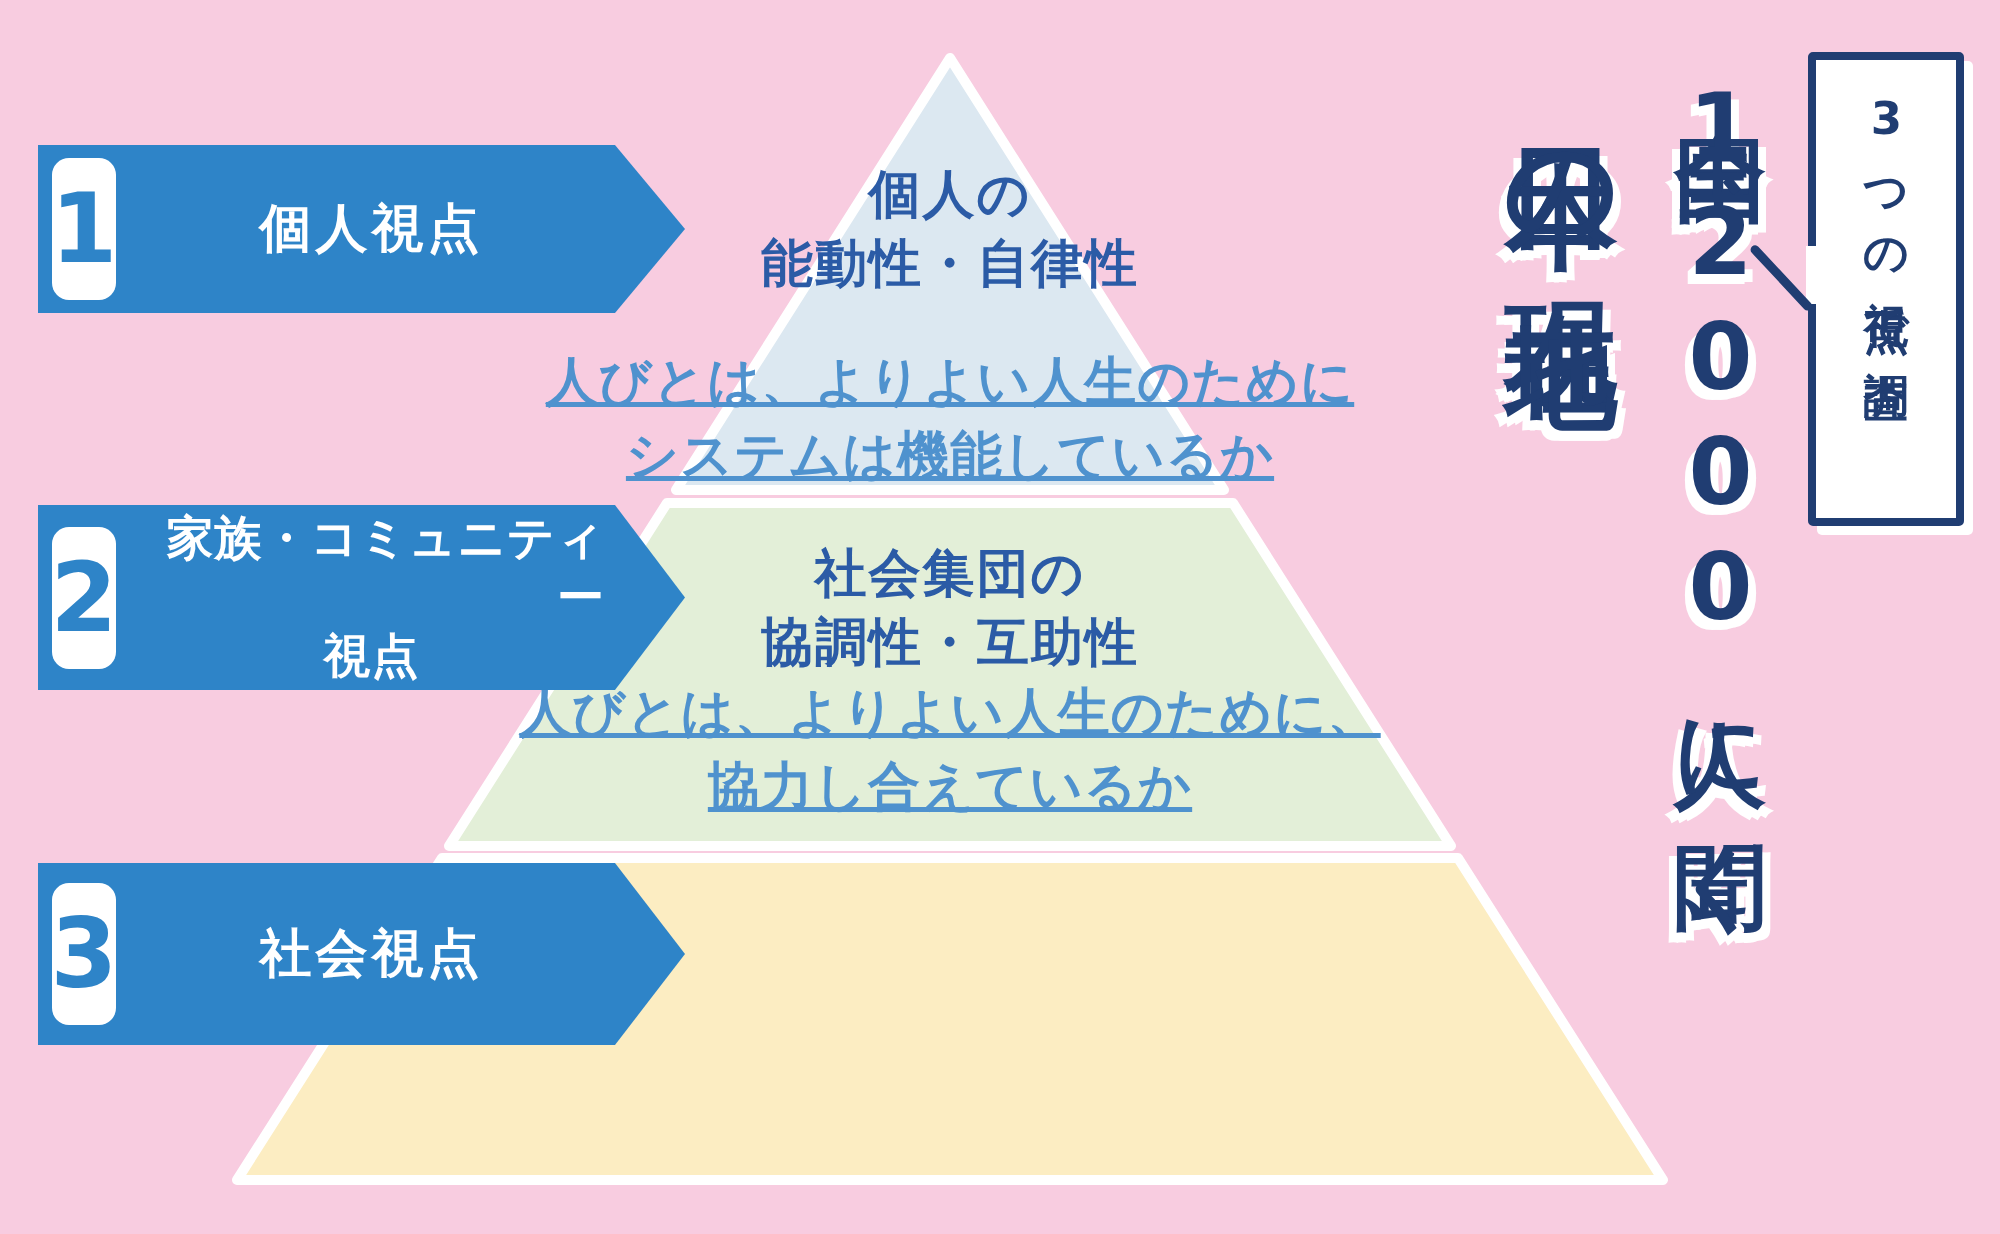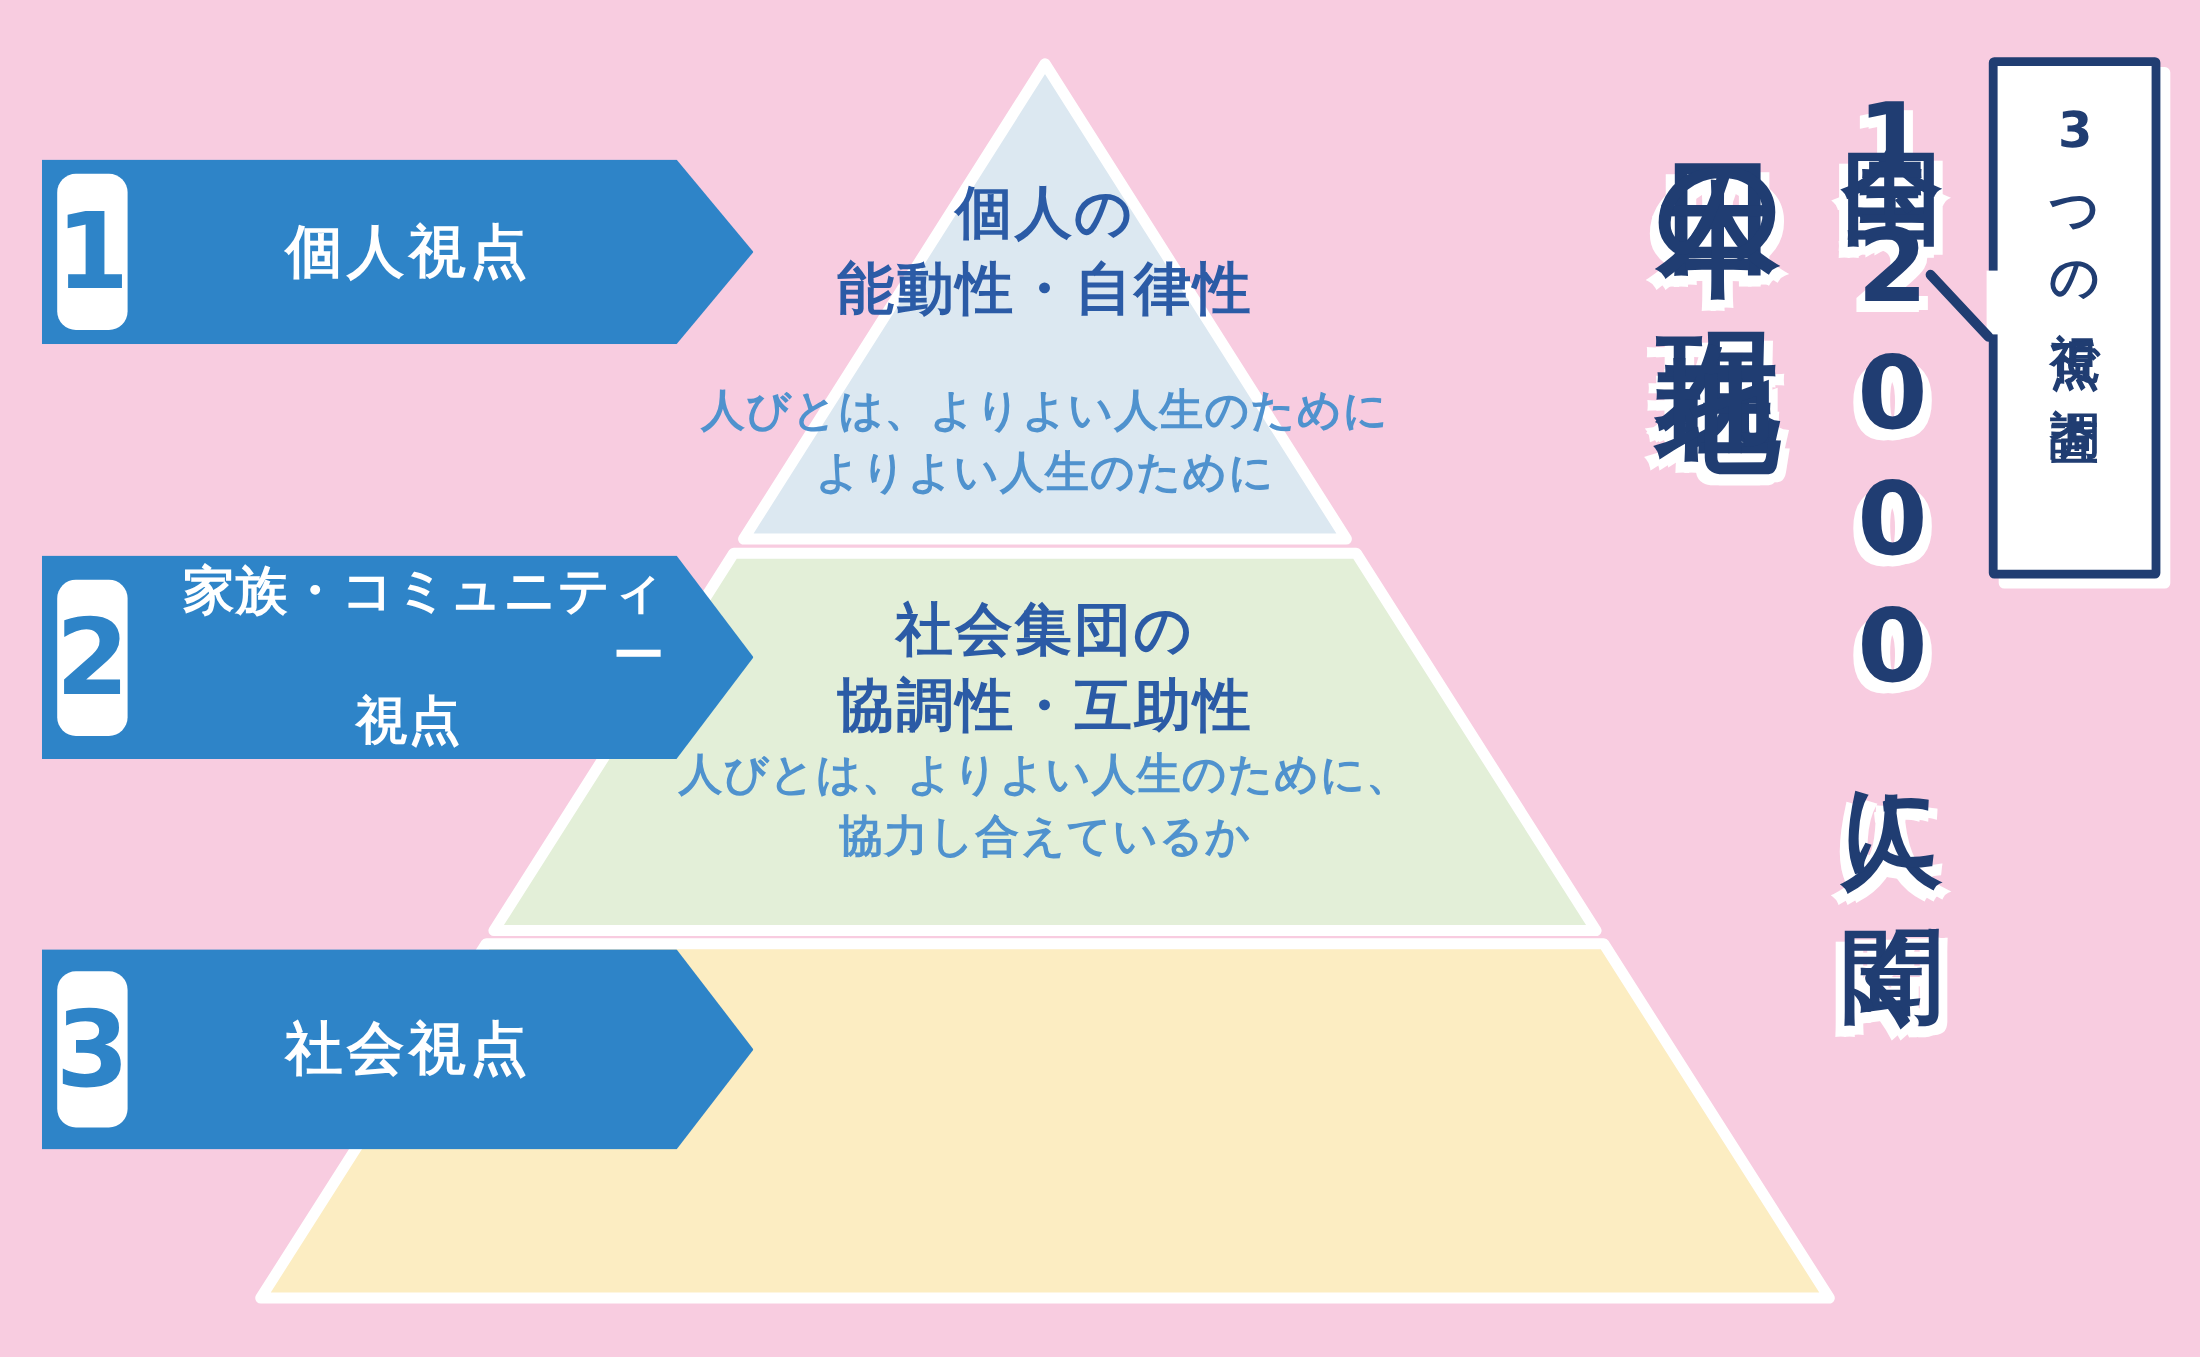--- a/index.html
+++ b/index.html
@@ -13,21 +13,21 @@
   }
   
   .pyramid{position:absolute;left:0;top:0;}
   .pyramid polygon{stroke:#ffffff;stroke-width:10;stroke-linejoin:round;}
   .pyramid .l1{fill:var(--layer1_fill);}
   .pyramid .l2{fill:var(--layer2_fill);}
   .pyramid .l3{fill:var(--layer3_fill);}
   
   .layer-text{position:absolute;left:250px;width:1400px;text-align:center;}
   .layer-title{font-size:52px;line-height:1.32;color:var(--layer_title_blue);letter-spacing:2px;}
-  .layer-sub{font-size:40px;line-height:1.42;color:var(--sub_blue);letter-spacing:1px;}
+  .layer-sub{font-size:52px;line-height:1.42;color:var(--sub_blue);letter-spacing:1px;text-decoration:underline;}
   .layer-text span{display:block;}
   
   .arrow{
     position:absolute;left:38px;width:647px;
     background:var(--arrow_blue);
     clip-path:polygon(0 0,calc(100% - 70px) 0,100% 50%,calc(100% - 70px) 100%,0 100%);
     display:flex;flex-direction:column;align-items:center;justify-content:center;
     box-sizing:border-box;padding-left:100px;padding-right:80px;
     color:#ffffff;text-align:center;
   }
@@ -76,21 +76,21 @@
     <polygon class="l2" points="667,503 1233,503 1451,846 449,846"></polygon>
     <polygon class="l3" points="442,858 1458,858 1663,1180 237,1180"></polygon>
   </svg>
 
   <div class="layer-text layer-title" style="top:160px">
     <span>個人の</span>
     <span>能動性・自律性</span>
   </div>
   <div class="layer-text layer-sub" style="top:345px">
     <span>人びとは、よりよい人生のために</span>
-    <span>よりよい人生のために</span>
+    <span>システムは機能しているか</span>
   </div>
 
   <div class="layer-text layer-title" style="top:539px">
     <span>社会集団の</span>
     <span>協調性・互助性</span>
   </div>
   <div class="layer-text layer-sub" style="top:676px">
     <span>人びとは、よりよい人生のために、</span>
     <span>協力し合えているか</span>
   </div>

